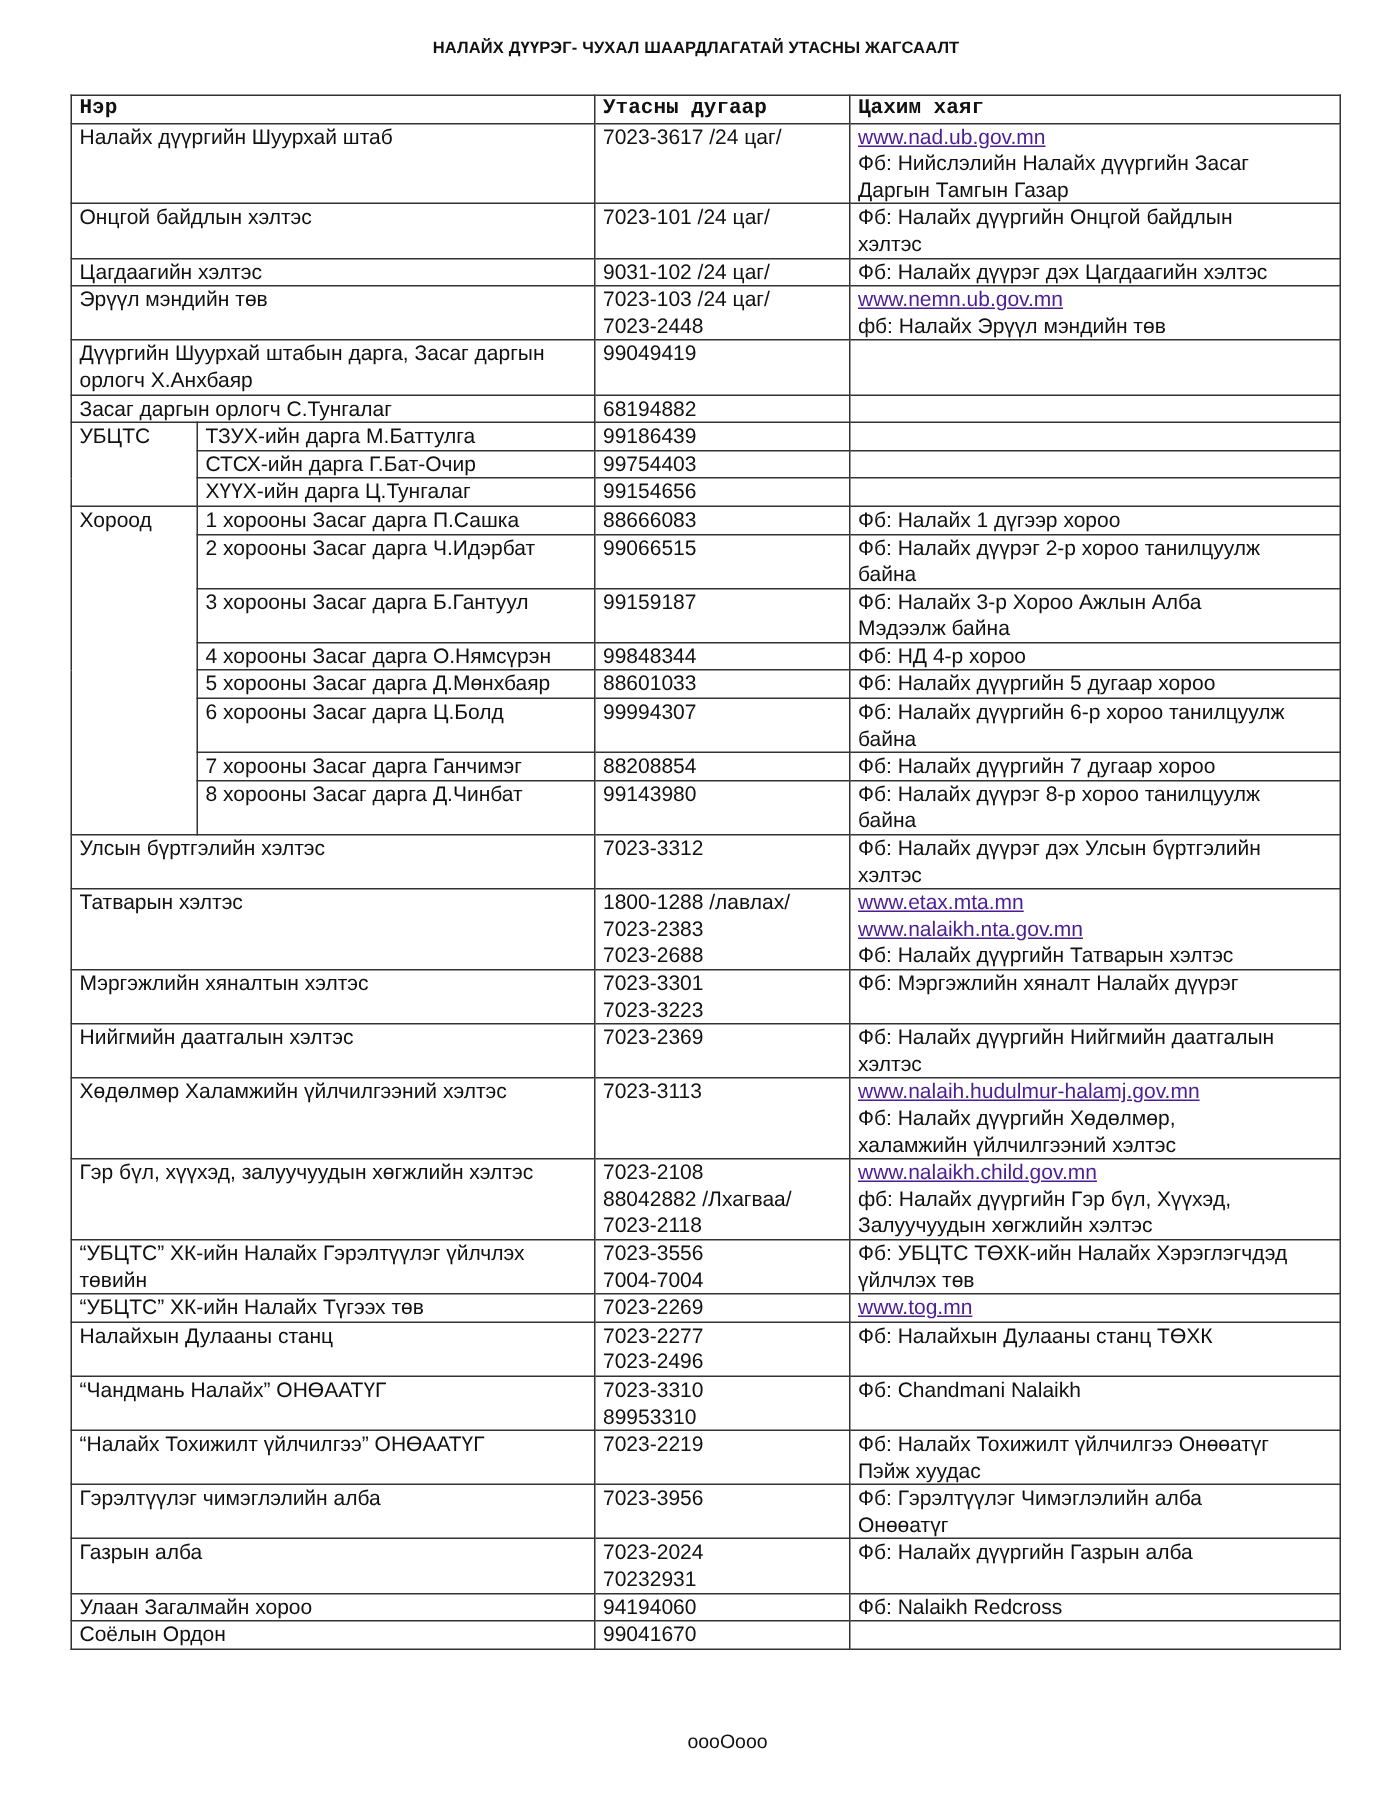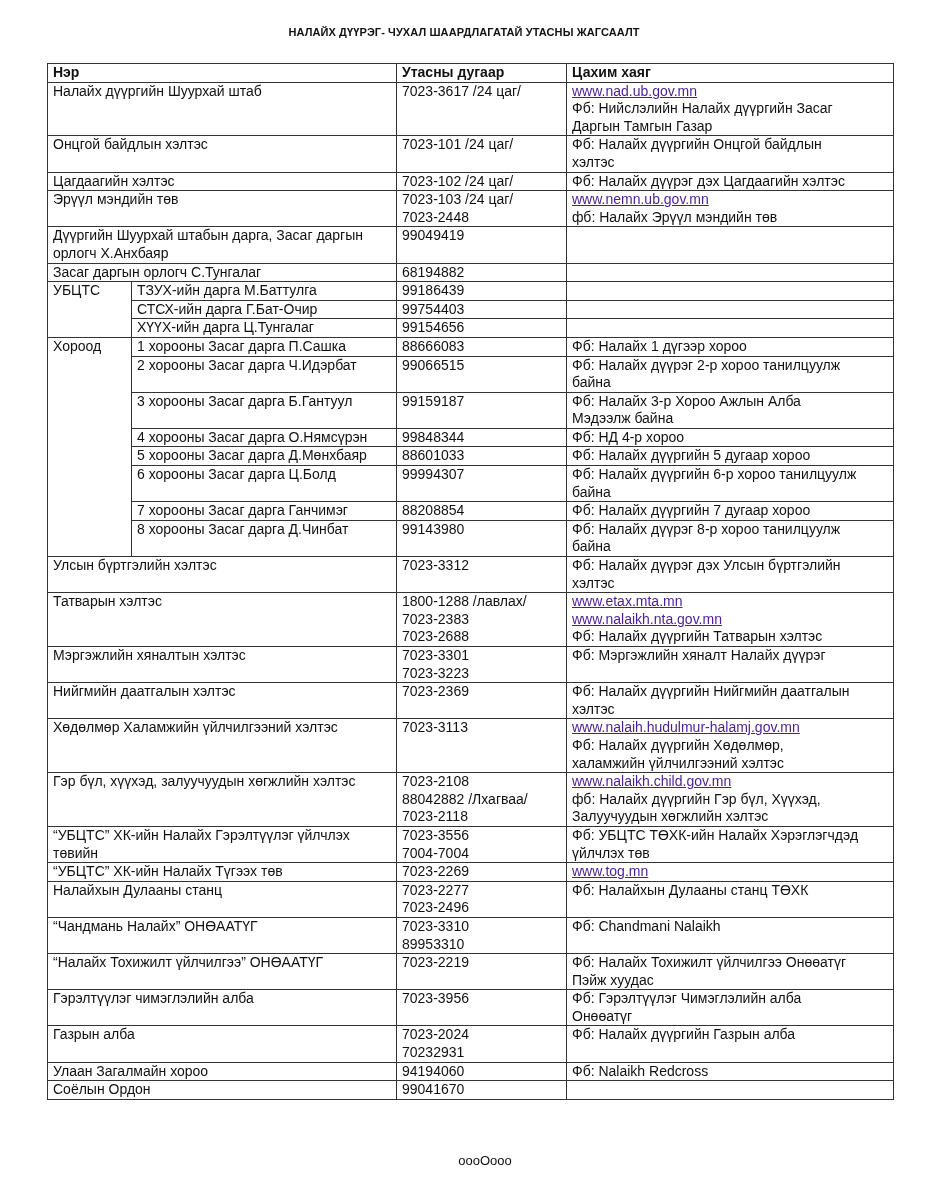--- a/index.html
+++ b/index.html
@@ -1,20 +1,20 @@
 <!DOCTYPE html>
 <html><head>
 <meta charset="utf-8">
 <style>
   html, body { margin: 0; padding: 0; background: #ffffff; }
   body { width: 928px; height: 1200px; position: relative; font-family: "Liberation Sans", sans-serif; color: #111; }
   .title { position: absolute; top: 26px; left: 0; width: 928px; text-align: center; font-weight: bold; font-size: 11px; letter-spacing: 0.1px; }
   table { position: absolute; left: 47px; top: 63px; width: 846px; border-collapse: collapse; table-layout: fixed; font-size: 14px; line-height: 17.6px; }
   td, th { border: 1px solid #333; padding: 0 5px 0 5px; vertical-align: top; text-align: left; font-weight: normal; }
-  th { font-weight: bold; }
+  th { font-weight: bold; font-family: Liberation Mono, monospace; }
   col.c1 { width: 84px; } col.c2 { width: 265px; } col.c3 { width: 170px; } col.c4 { width: 327px; }
   .line { display: block; }
   a.link { color: #4c1d95; text-decoration: underline; }
   .footer { position: absolute; top: 1153px; left: 0; width: 928px; text-align: center; font-size: 13px; padding-left: 21px; }
 </style>
 </head>
 <body>
 
 <div class="title">НАЛАЙХ ДҮҮРЭГ- ЧУХАЛ ШААРДЛАГАТАЙ УТАСНЫ ЖАГСААЛТ</div>
 
@@ -50,21 +50,21 @@
           <span class="line">7023-101 /24 цаг/</span>
         </td>
         <td>
           <span class="line">Фб: Налайх дүүргийн Онцгой байдлын</span>
           <span class="line">хэлтэс</span>
         </td>
       </tr>
       <tr>
         <td colspan="2">Цагдаагийн хэлтэс</td>
         <td>
-          <span class="line">7023-102 /24 цаг/</span>
+          <span class="line">9031-102 /24 цаг/</span>
         </td>
         <td>
           <span class="line">Фб: Налайх дүүрэг дэх Цагдаагийн хэлтэс</span>
         </td>
       </tr>
       <tr>
         <td colspan="2">Эрүүл мэндийн төв</td>
         <td>
           <span class="line">7023-103 /24 цаг/</span>
           <span class="line">7023-2448</span>

